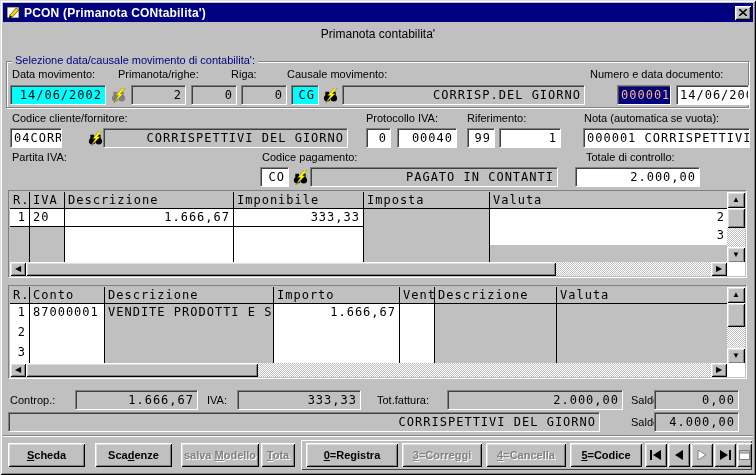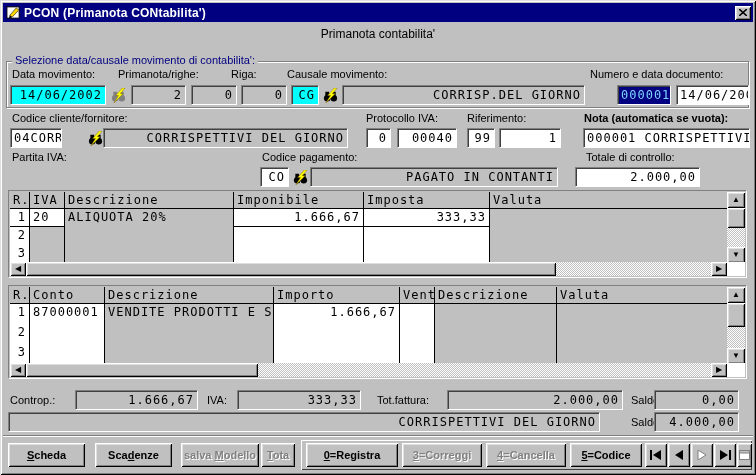--- a/index.html
+++ b/index.html
@@ -17,21 +17,21 @@
   .formtitle{position:absolute;left:0;top:27px;width:100%;text-align:center;font-size:12px;}
   .lbl{position:absolute;font-size:11px;white-space:nowrap;}
   .groupbox{position:absolute;left:6px;top:61px;width:743px;height:47px;border:1px solid #808080;box-shadow:inset 1px 1px 0 #fff, 1px 1px 0 #fff;}
   .legend{position:absolute;left:5px;top:-8px;background:#c0c0c0;padding:0 3px;font-size:11px;color:#000080;white-space:nowrap;}
   .field{position:absolute;height:20px;background:#fff;font-family:"DejaVu Sans Mono",monospace;font-size:12px;letter-spacing:1px;
     padding:2px 3px 0 3px;white-space:nowrap;overflow:hidden;
     border-top:1px solid #808080;border-left:1px solid #808080;border-bottom:1px solid #fff;border-right:1px solid #fff;
     box-shadow:inset 1px 1px 0 #404040;text-align:right;}
   .gray{background:#c0c0c0;}
   .cyan{background:#00ffff;}
-  .sel{background:#000080;color:#7dd3fc;}
+  .sel{background:#000080;color:#fdba74;}
   .num{text-align:right;}
   .lookup{position:absolute;width:18px;height:16px;display:flex;align-items:center;justify-content:center;}
   .tablewrap{position:absolute;background:#c0c0c0;border-top:1px solid #808080;border-left:1px solid #808080;border-bottom:1px solid #fff;border-right:1px solid #fff;}
   .grid{position:absolute;left:1px;top:1px;display:grid;font-family:"DejaVu Sans Mono",monospace;font-size:12px;letter-spacing:1px;}
   .cell{border-right:1px solid #000;padding:1px 3px 0 3px;white-space:nowrap;overflow:hidden;}
   .hc{background:#c0c0c0;border-bottom:1px solid #000;}
   .cw{background:#fff;}
   .cg{background:#c0c0c0;}
   .rb{border-bottom:1px solid #000;}
   .dither{background-image:
@@ -111,21 +111,21 @@
       <polygon points="12,0 5,8 8,8 3,16 13,6 10,6 15,0" fill="#ffff00" stroke="#806000" stroke-width="0.5"></polygon>
     </svg>
   </span>
   <div class="field gray" style="left:342px;top:85px;width:243px;">CORRISP.DEL GIORNO</div>
   <div class="field sel" style="left:617px;top:85px;width:54px;">000001</div>
   <div class="field" style="left:676px;top:85px;width:73px;">14/06/2002</div>
 
   <span class="lbl" style="left:12px;top:112px;">Codice cliente/fornitore:</span>
   <span class="lbl" style="left:366px;top:112px;">Protocollo IVA:</span>
   <span class="lbl" style="left:467px;top:112px;">Riferimento:</span>
-  <span class="lbl" style="left:584px;top:112px;font-weight:bold;">Nota (automatica se vuota):</span>
+  <span class="lbl" style="left:584px;top:112px;">Nota (automatica se vuota):</span>
 
   <div class="field" style="left:10px;top:128px;width:52px;">04CORR</div>
   <span class="lookup" style="left:86px;top:130px;color:#000;">
     <svg width="17" height="15" viewBox="0 0 16 16">
       <circle cx="4.5" cy="11" r="3.5" fill="currentColor"></circle>
         <circle cx="11.5" cy="11" r="3.5" fill="currentColor"></circle>
       <rect x="2.5" y="4" width="4" height="5" fill="currentColor"></rect>
         <rect x="9.5" y="4" width="4" height="5" fill="currentColor"></rect>
       <rect x="6.5" y="6" width="3" height="3" fill="currentColor"></rect>
       <polygon points="12,0 5,8 8,8 3,16 13,6 10,6 15,0" fill="#ffff00" stroke="#806000" stroke-width="0.5"></polygon>
@@ -160,21 +160,20 @@
     <div class="grid" style="grid-template-columns:20px 35px 169px 130px 126px 239px;grid-template-rows:17px 18px 18px 18px;">
       <div class="cell hc">R.</div>
       <div class="cell hc">IVA</div>
       <div class="cell hc">Descrizione</div>
       <div class="cell hc">Imponibile</div>
       <div class="cell hc">Imposta</div>
       <div class="cell hc">Valuta</div>
 
       <div class="cell cw rb num">1</div>
       <div class="cell cw rb">20</div>
-      <div class="cell cg">ALIQUOTA 20%</div>
       <div class="cell cw rb num">1.666,67</div>
       <div class="cell cw rb num">333,33</div>
       <div class="cell cg"></div>
 
       <div class="cell cw num">2</div>
       <div class="cell cg"></div>
       <div class="cell cg"></div>
       <div class="cell cw num"></div>
       <div class="cell cw num"></div>
       <div class="cell cg"></div>

